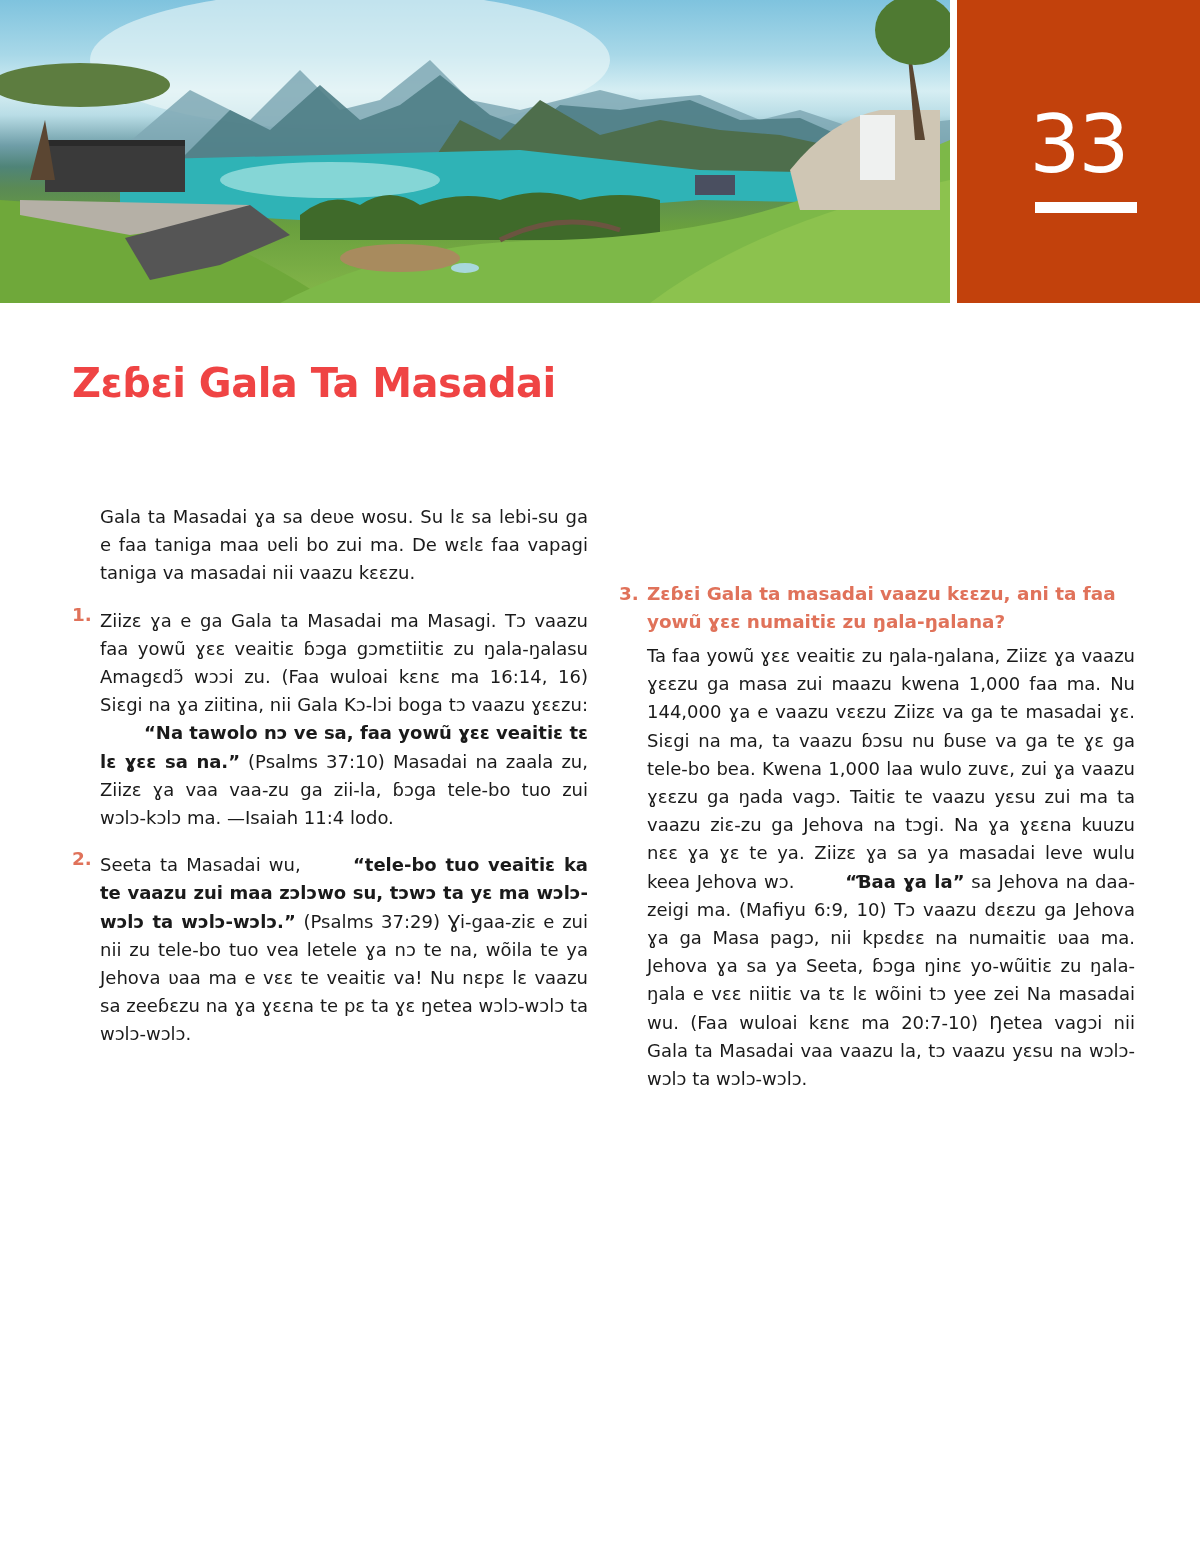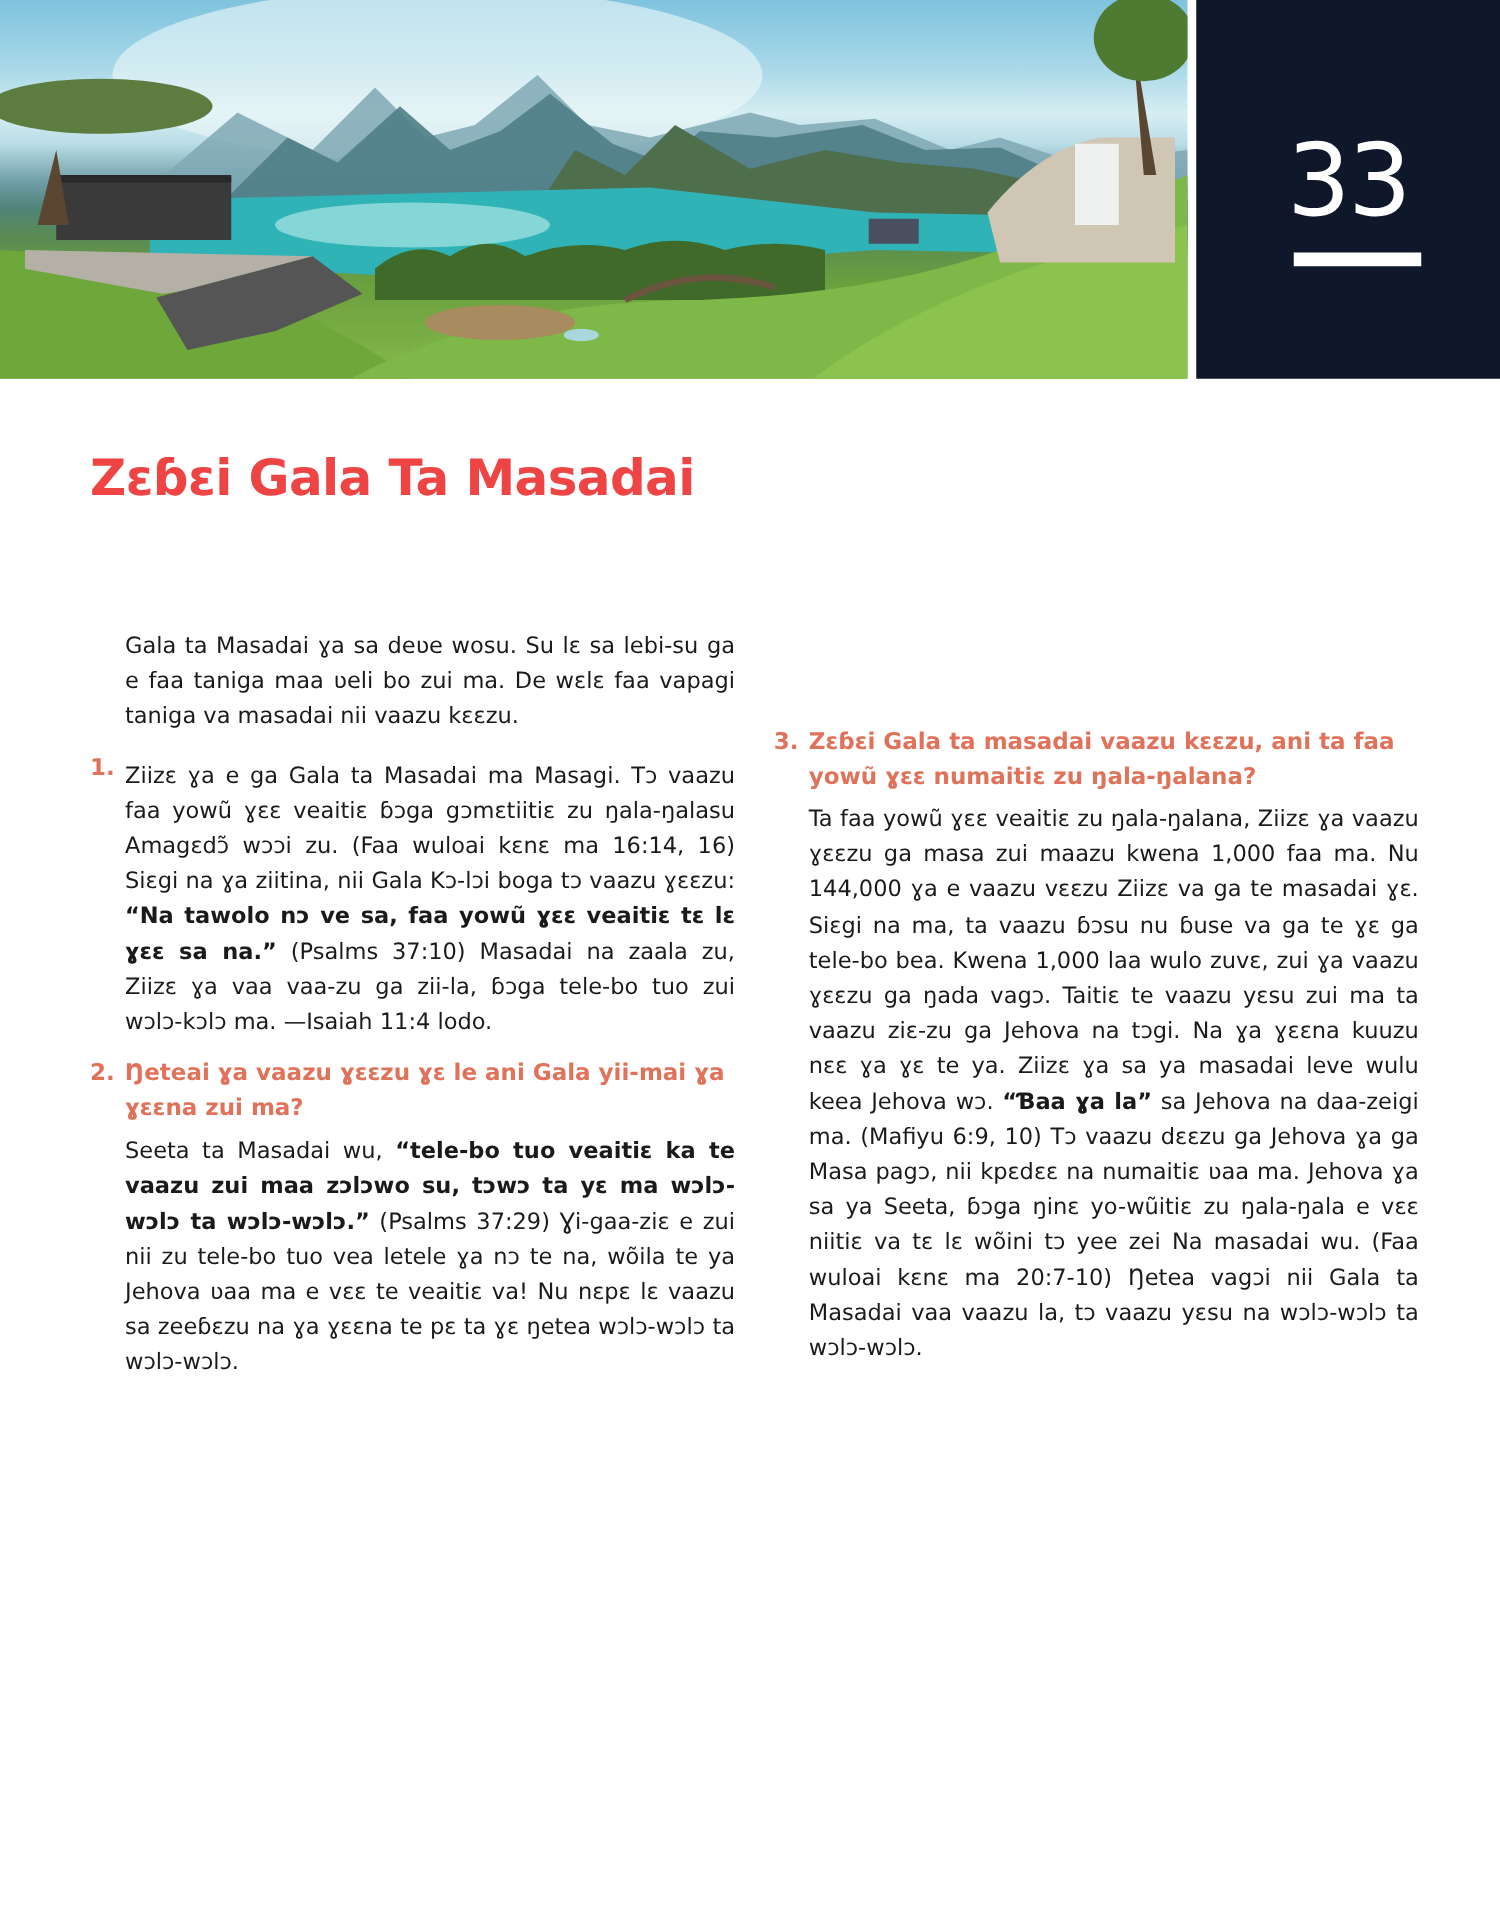--- a/index.html
+++ b/index.html
@@ -3,37 +3,37 @@
 <meta charset="utf-8">
 <style>
   html, body { margin: 0; padding: 0; background: #ffffff; }
   body { width: 1200px; height: 1543px; position: relative; overflow: hidden;
          font-family: "DejaVu Sans", sans-serif; color: #1a1a1a; }
 
   
   .banner { position: absolute; left: 0; top: 0; width: 950px; height: 303px; overflow: hidden;
             background: linear-gradient(180deg, #7fc3de 0%, #a8d8e8 18%, #d6eef3 30%, #b9dde6 38%, #6f9ea8 48%, #4f8478 55%, #5a8a55 62%, #6aa03e 75%, #86b84a 100%); }
   .banner svg { position: absolute; left: 0; top: 0; }
-  .chapter-box { position: absolute; left: 957px; top: 0; width: 243px; height: 303px; background: #0f172a; }
+  .chapter-box { position: absolute; left: 957px; top: 0; width: 243px; height: 303px; background: #c2410c; }
   .chapter-num { position: absolute; left: 0; right: 0; top: 100px; text-align: center;
                  font-family: "DejaVu Sans", sans-serif; font-size: 80px; line-height: 90px;
                  color: #ffffff; letter-spacing: -2px; }
   .chapter-rule { position: absolute; left: 78px; top: 202px; width: 102px; height: 11px; background: #ffffff; }
 
   
   .title { position: absolute; left: 72px; top: 356px; width: 700px; margin: 0;
            font-family: "DejaVu Sans", sans-serif; font-weight: bold; font-size: 40px; line-height: 55px;
            color: #ef4444; letter-spacing: -0.5px; }
 
   
   .col { position: absolute; top: 503px; width: 488px; }
   .col-left { left: 100px; }
   .col-right { left: 647px; }
   p.body { margin: 0; font-size: 18px; line-height: 28.2px; text-align: justify; hyphens: manual; }
-  p.body b { font-weight: bold; }
+  p.body b { font-weight: bold; margin-left: 44px; }
   .q { margin: 0; color: #e0725a; font-weight: bold; font-size: 18.4px; line-height: 28px;
        position: relative; }
   .q .qnum { position: absolute; left: -28px; top: 0; }
   .gap-a { height: 13px; }
   .gap-b { height: 6px; }
 </style>
 </head>
 <body>
 
 <div class="banner">
@@ -92,21 +92,20 @@
 
   <div class="q">
     <span class="qnum">1.</span>
   </div>
   <div class="gap-b"></div>
   <p class="body"><span>Ziizɛ ɣa e ga Gala ta Masadai ma Masagi. Tɔ vaazu faa yowũ ɣɛɛ veaitiɛ ɓɔga gɔmɛtiitiɛ zu ŋala-ŋalasu Amagɛdɔ̃ wɔɔi zu. (Faa wuloai kɛnɛ ma 16:14, 16) Siɛgi na ɣa ziitina, nii Gala Kɔ-lɔi boga tɔ vaazu ɣɛɛzu: </span><b>“Na tawolo nɔ ve sa, faa yowũ ɣɛɛ veaitiɛ tɛ lɛ ɣɛɛ sa na.”</b><span> (Psalms 37:10) Masadai na zaala zu, Ziizɛ ɣa vaa vaa-zu ga zii-la, ɓɔga tele-bo tuo zui wɔlɔ-kɔlɔ ma. —Isaiah 11:4 lodo.</span></p>
   <div class="gap-a"></div>
 
   <div class="q">
     <span class="qnum">2.</span>
-    <span>Ŋeteai ɣa vaazu ɣɛɛzu ɣɛ le ani Gala yii-mai ɣa ɣɛɛna zui ma?</span>
   </div>
   <div class="gap-b"></div>
   <p class="body"><span>Seeta ta Masadai wu, </span><b>“tele-bo tuo veaitiɛ ka te vaazu zui maa zɔlɔwo su, tɔwɔ ta yɛ ma wɔlɔ-wɔlɔ ta wɔlɔ-wɔlɔ.”</b><span> (Psalms 37:29) Ɣi-gaa-ziɛ e zui nii zu tele-bo tuo vea letele ɣa nɔ te na, wõila te ya Jehova ʋaa ma e vɛɛ te veaitiɛ va! Nu nɛpɛ lɛ vaazu sa zeeɓɛzu na ɣa ɣɛɛna te pɛ ta ɣɛ ŋetea wɔlɔ-wɔlɔ ta wɔlɔ-wɔlɔ.</span></p>
 </div>
 
 <div class="col col-right" style="top: 580px;">
   <div class="q">
     <span class="qnum">3.</span>
     <span>Zɛɓɛi Gala ta masadai vaazu kɛɛzu, ani ta faa yowũ ɣɛɛ numaitiɛ zu ŋala-ŋalana?</span>
   </div>

